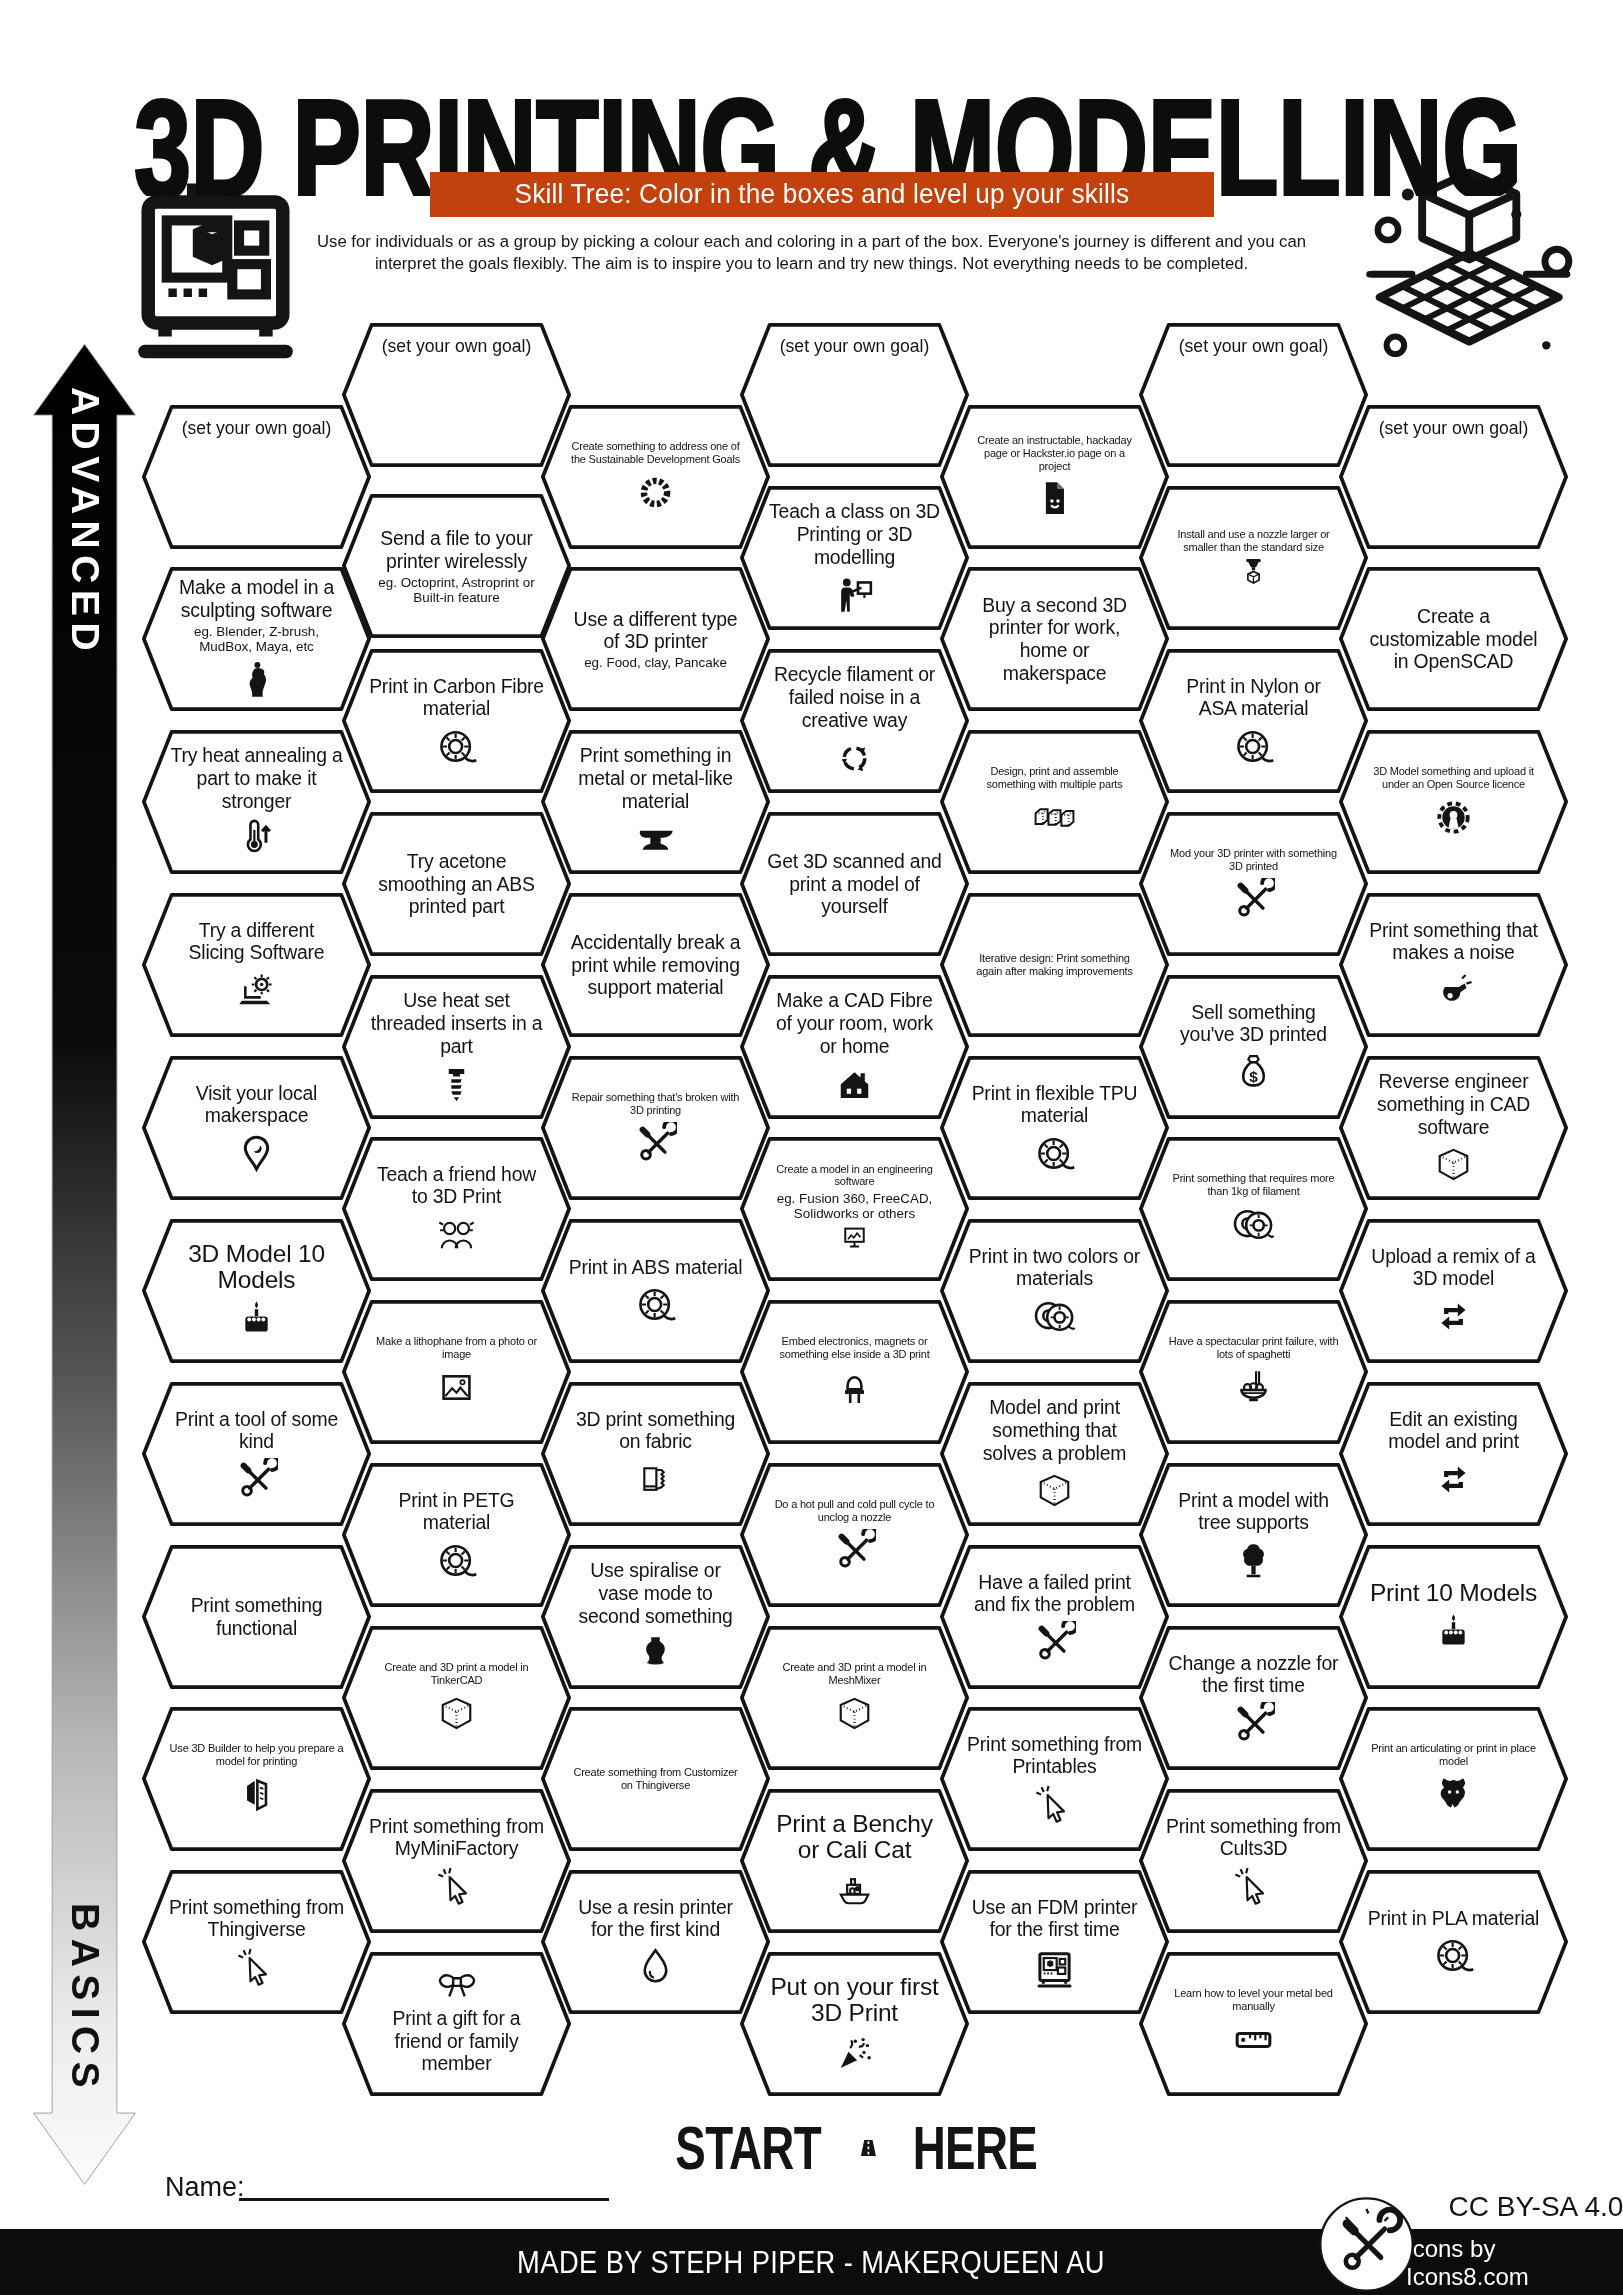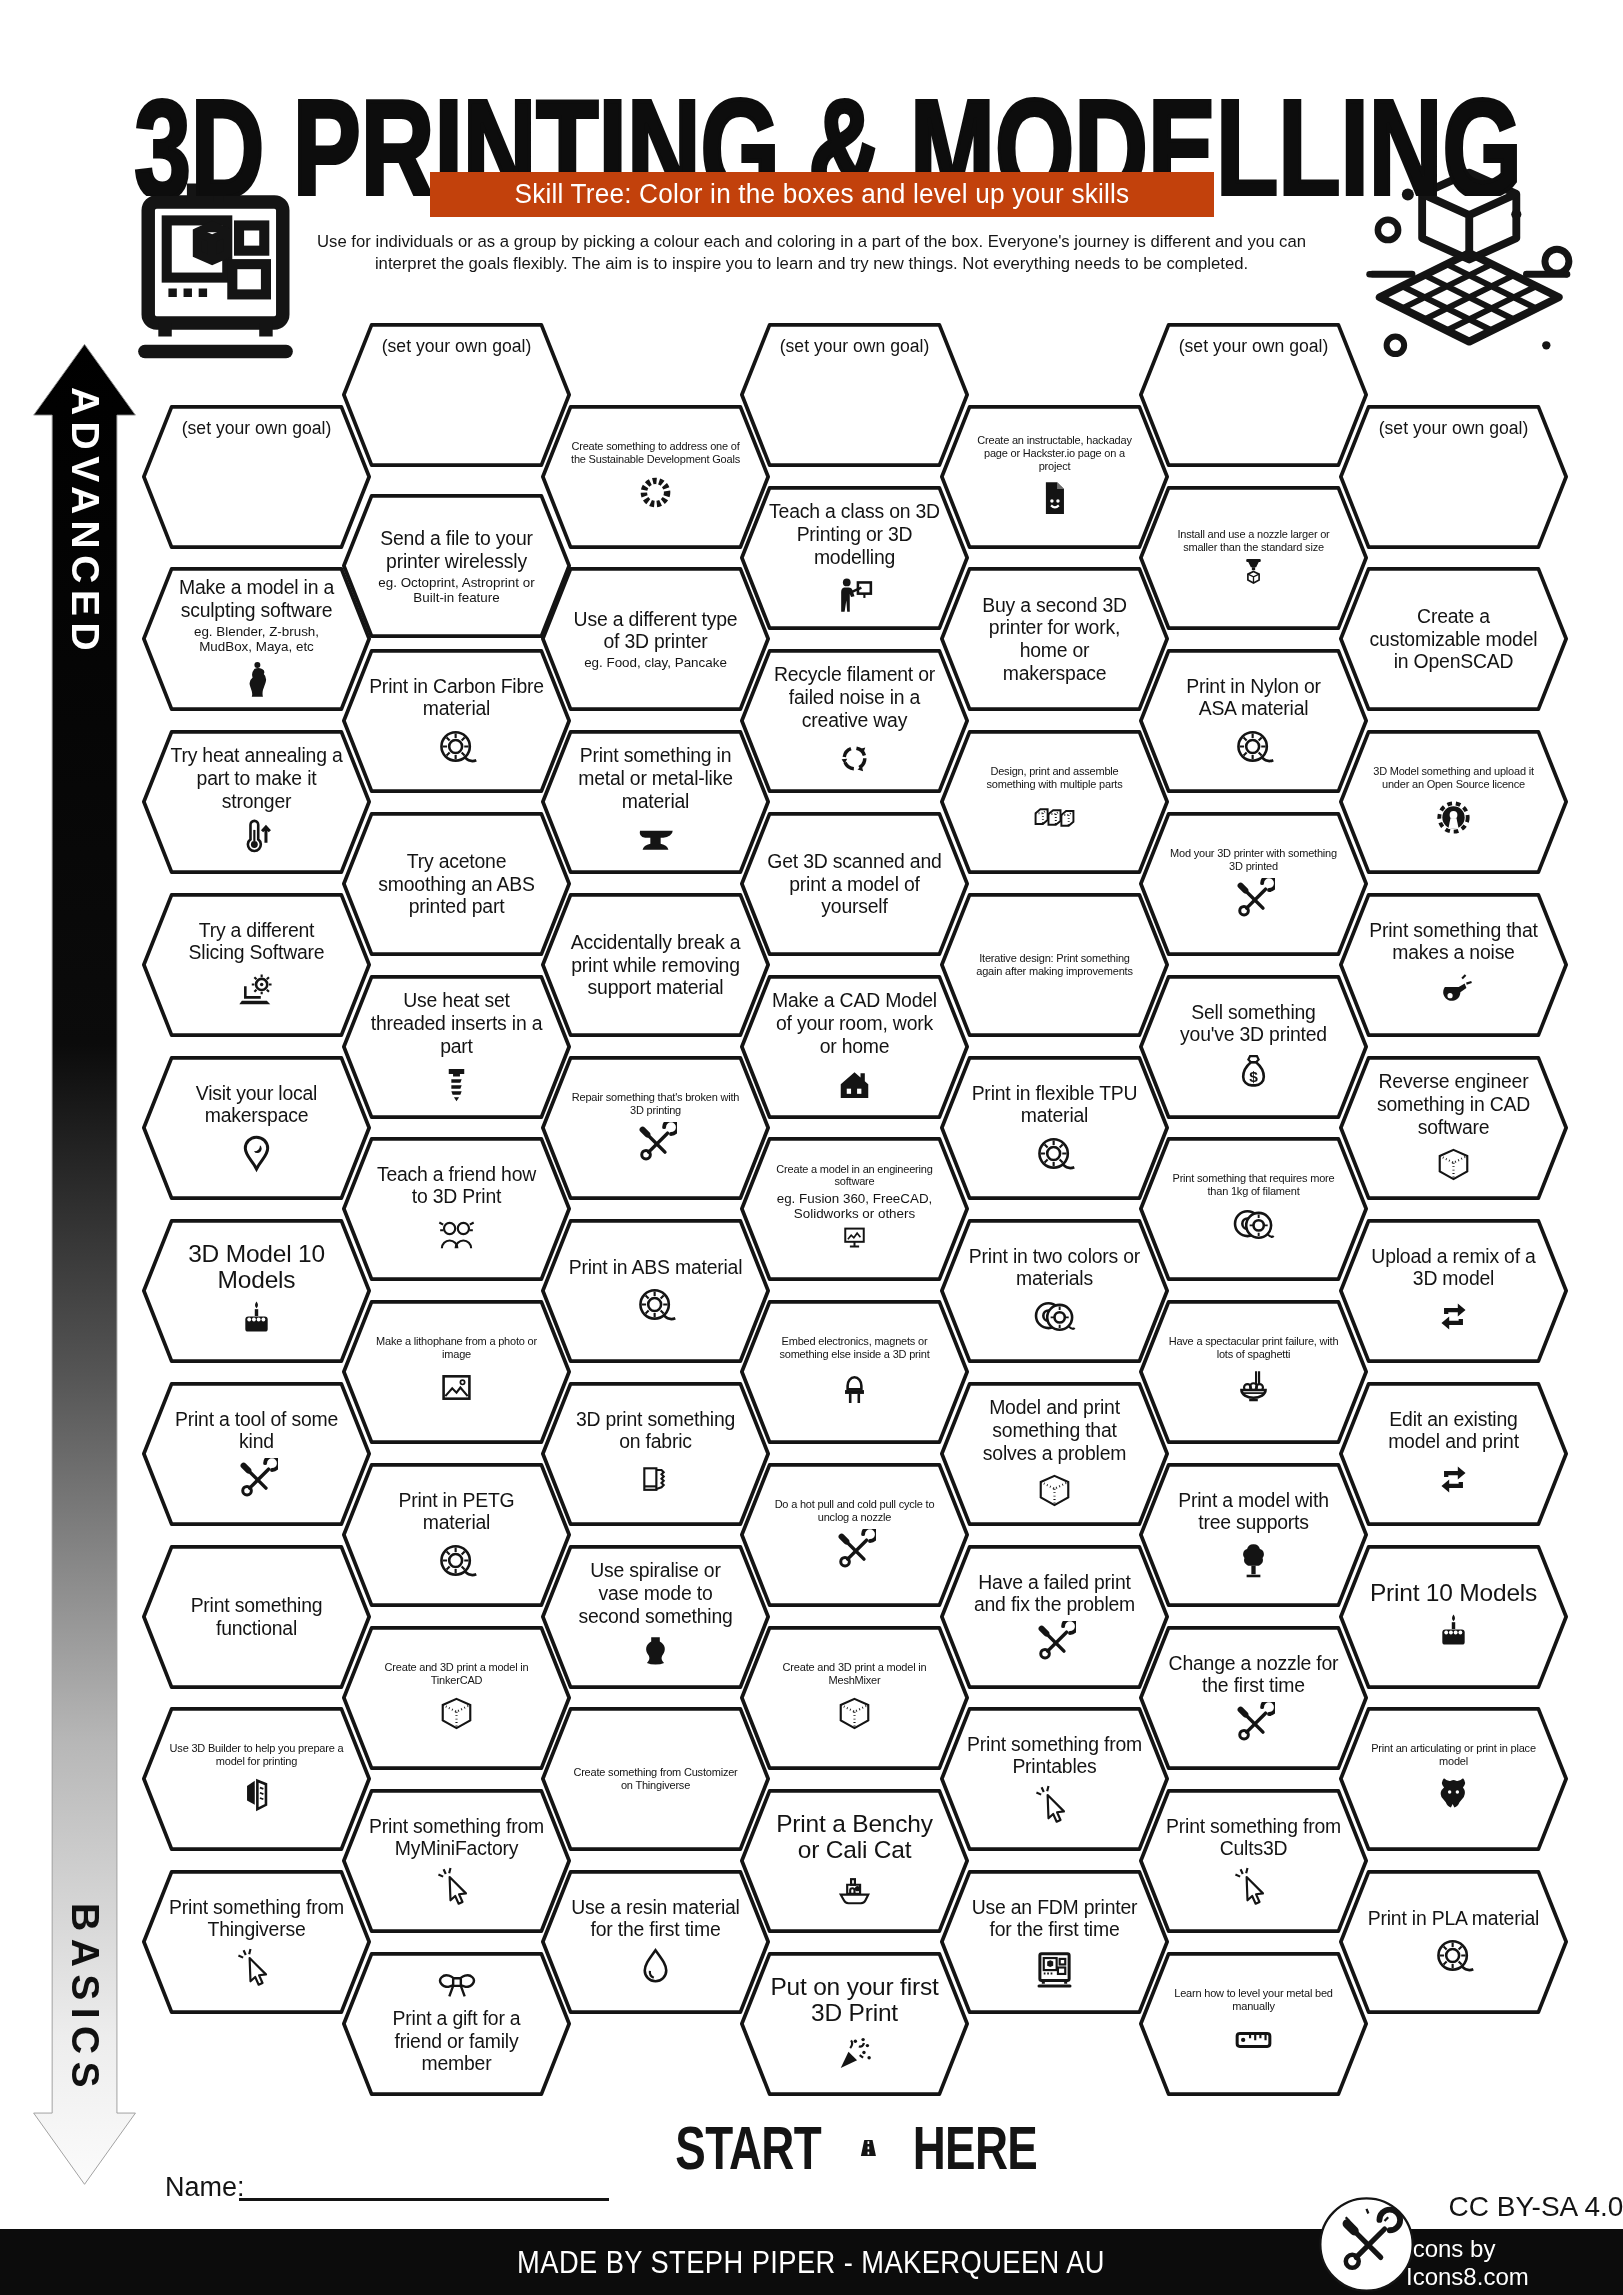--- a/index.html
+++ b/index.html
@@ -654,21 +654,21 @@
         </svg>
         <div class="hexc">
           <div class="hl">Create something from Customizer on Thingiverse</div>
         </div>
       </div>
       <div class="hex" style="left: 541px; top: 1869px; width: 229px; height: 146px;">
         <svg class="hexbg" viewBox="0 0 495 315">
           <polygon points="4,157 64,6 431,6 491,157 431,309 64,309" fill="#ffffff" stroke="#141414" stroke-width="8" stroke-linejoin="round"></polygon>
         </svg>
         <div class="hexc">
-          <div class="hl">Use a resin material for the first time</div>
+          <div class="hl">Use a resin printer for the first kind</div>
           <svg viewBox="0 0 100 100" class="hicon">
             <use href="#i-drop" xlink:href="#i-drop"></use>
           </svg>
         </div>
       </div>
       <div class="hex goal" style="left: 740px; top: 322px; width: 229px; height: 146px;">
         <svg class="hexbg" viewBox="0 0 495 315">
           <polygon points="4,157 64,6 431,6 491,157 431,309 64,309" fill="#ffffff" stroke="#141414" stroke-width="8" stroke-linejoin="round"></polygon>
         </svg>
         <div class="hexc">
@@ -703,21 +703,21 @@
         </svg>
         <div class="hexc">
           <div class="hl">Get 3D scanned and print a model of yourself</div>
         </div>
       </div>
       <div class="hex" style="left: 740px; top: 974px; width: 229px; height: 146px;">
         <svg class="hexbg" viewBox="0 0 495 315">
           <polygon points="4,157 64,6 431,6 491,157 431,309 64,309" fill="#ffffff" stroke="#141414" stroke-width="8" stroke-linejoin="round"></polygon>
         </svg>
         <div class="hexc">
-          <div class="hl">Make a CAD Model of your room, work or home</div>
+          <div class="hl">Make a CAD Fibre of your room, work or home</div>
           <svg viewBox="0 0 100 100" class="hicon">
             <use href="#i-house" xlink:href="#i-house"></use>
           </svg>
         </div>
       </div>
       <div class="hex sm" style="left: 740px; top: 1136px; width: 229px; height: 146px;">
         <svg class="hexbg" viewBox="0 0 495 315">
           <polygon points="4,157 64,6 431,6 491,157 431,309 64,309" fill="#ffffff" stroke="#141414" stroke-width="8" stroke-linejoin="round"></polygon>
         </svg>
         <div class="hexc">

